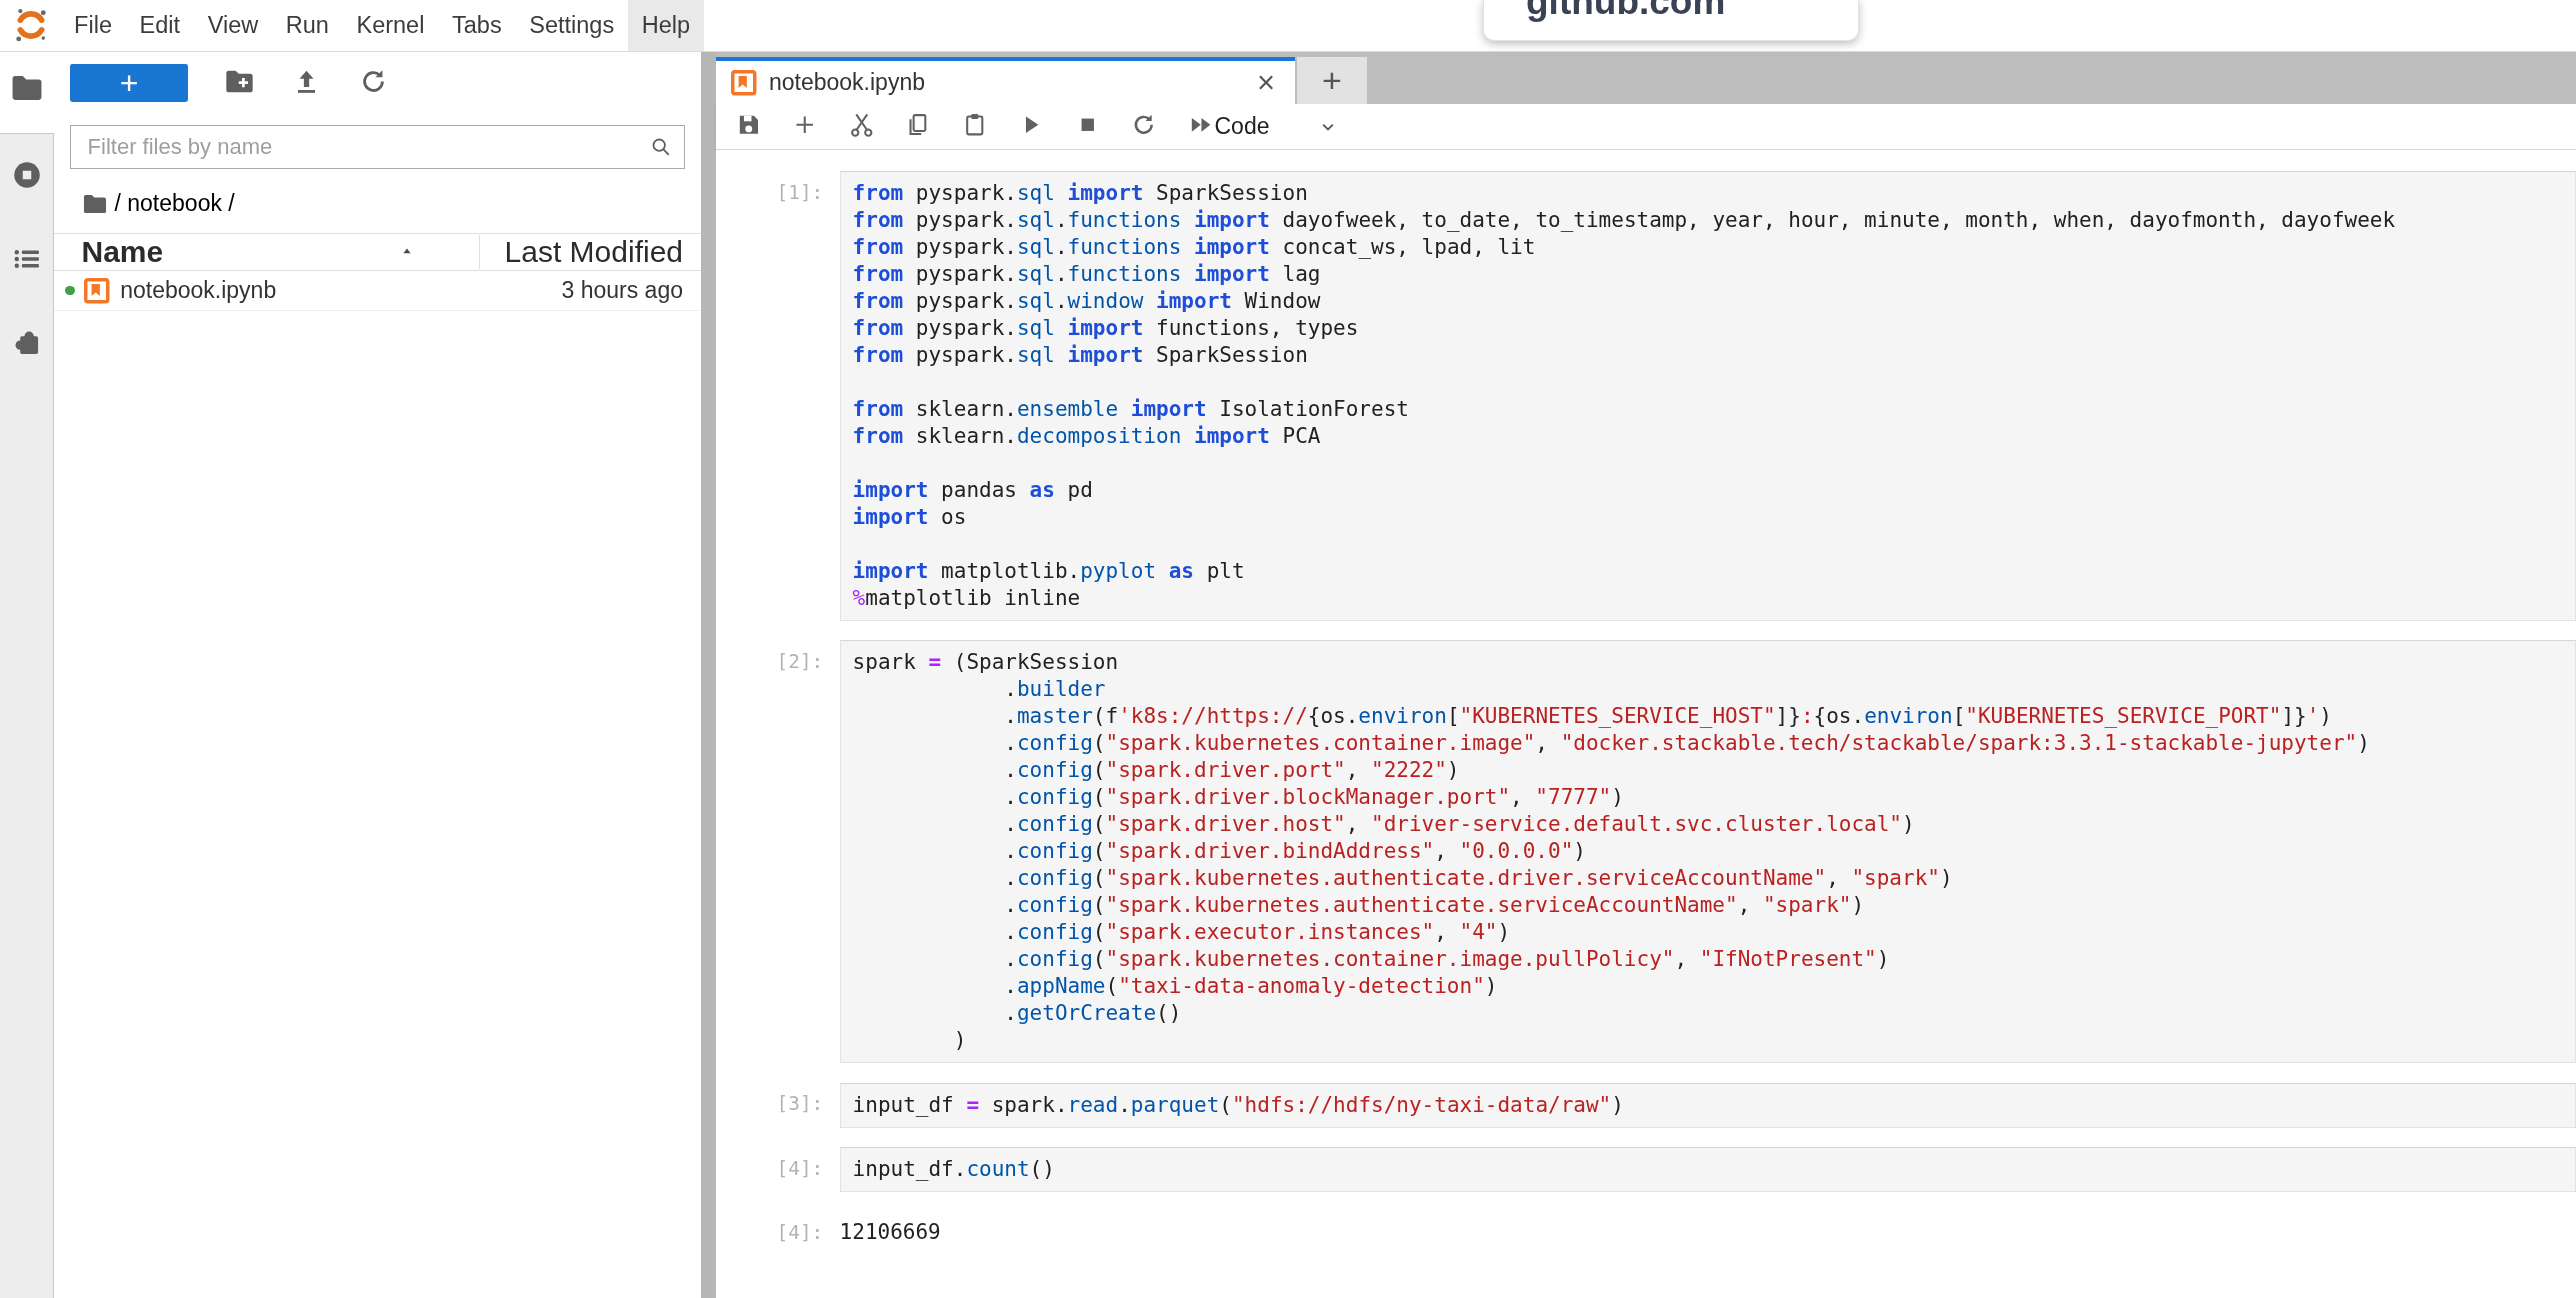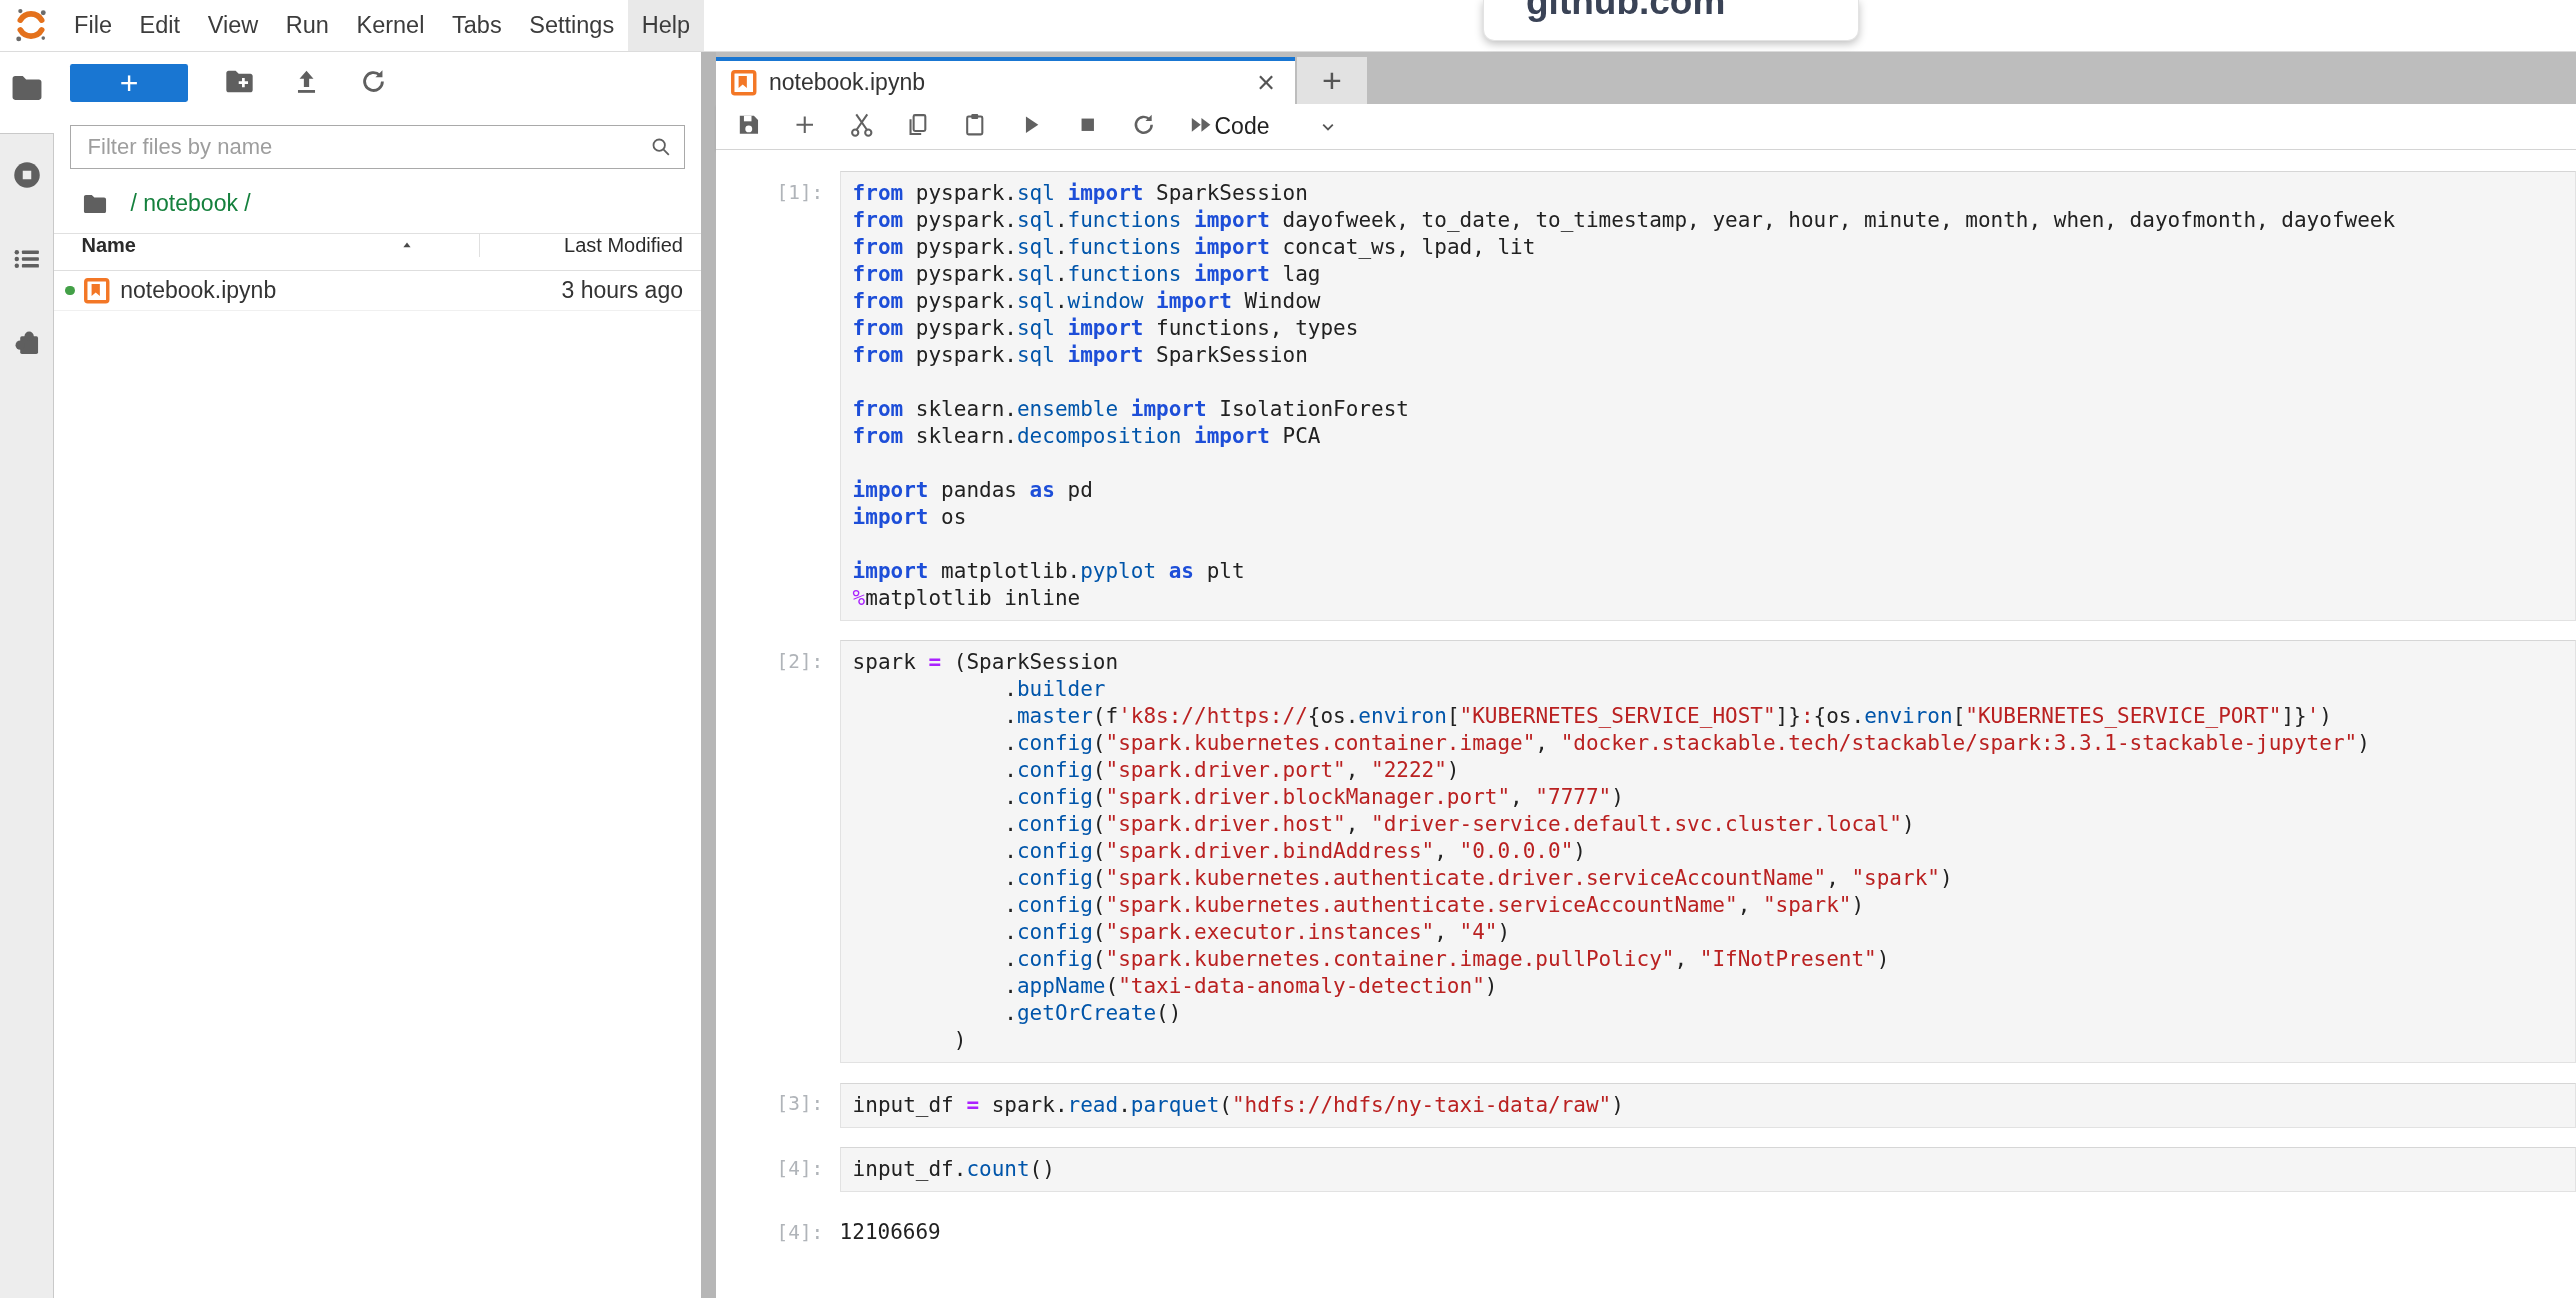--- a/index.html
+++ b/index.html
@@ -29,24 +29,24 @@
   
   .filepanel{width:647px;flex:none;background:#fff;display:flex;flex-direction:column;box-sizing:border-box;}
   .fp-actions{display:flex;align-items:center;gap:36px;padding:12px 0 0 16px;height:50px;box-sizing:border-box;}
   .new-btn{width:118px;height:38px;background:#1976d2;border-radius:2.4px;color:#fff;
            display:flex;align-items:center;justify-content:center;font-size:32px;font-weight:400;cursor:pointer;flex:none;}
   .fp-action-icon{width:31px;height:31px;color:#5f5f5f;cursor:pointer;flex:none;}
   .fp-filter{margin:23px 16px 0 16px;height:44px;border:0.8px solid #a9a9a9;display:flex;align-items:center;
              padding:0 11.3px 0 14.6px;box-sizing:border-box;background:#fff;}
   .fp-filter input{flex:1;border:none;outline:none;font-size:22px;color:#333;font-family:"Liberation Sans",sans-serif;}
   .fp-filter input::placeholder{color:#9e9e9e;}
-  .fp-breadcrumb{display:flex;align-items:center;gap:23px;padding:21px 0 16px 27.5px;font-size:23px;color:#15803d;}
+  .fp-breadcrumb{display:flex;align-items:center;gap:7px;padding:21px 0 16px 27.5px;font-size:23px;color:#000000;}
   .crumb-folder{width:26px;height:26px;color:#5f5f5f;}
-  .fp-header{display:flex;align-items:flex-start;border-top:0.8px solid #e0e0e0;border-bottom:0.8px solid #dedede;
-             height:36px;font-size:20px;color:#2b2b2b;}
+  .fp-header{display:flex;align-items:center;border-top:0.8px solid #e0e0e0;border-bottom:0.8px solid #dedede;
+             height:36px;font-size:30px;color:#2b2b2b;}
   .fp-col-name{flex:1;display:flex;align-items:center;padding-left:27.5px;font-weight:700;cursor:pointer;}
   .sort-icon{width:18px;height:18px;color:#4a4a4a;margin-left:auto;margin-right:21px;}
   .fp-col-mod{width:222px;display:flex;align-items:center;justify-content:flex-end;
               padding-right:18px;border-left:0.8px solid #e0e0e0;box-sizing:border-box;cursor:pointer;margin-left:42px;}
   .fp-row{display:flex;align-items:center;height:39px;font-size:23px;color:#333;border-bottom:0.8px solid #f0f0f0;cursor:pointer;}
   .run-dot{width:9.7px;height:9.7px;border-radius:50%;background:#43a047;margin:0 8px 0 11.3px;flex:none;}
   .nb-file-icon{width:27.5px;height:27.5px;flex:none;}
   .fp-row .fname{margin-left:9.7px;flex:1;}
   .fp-row .fmod{width:222px;text-align:right;padding-right:18px;box-sizing:border-box;}
   

